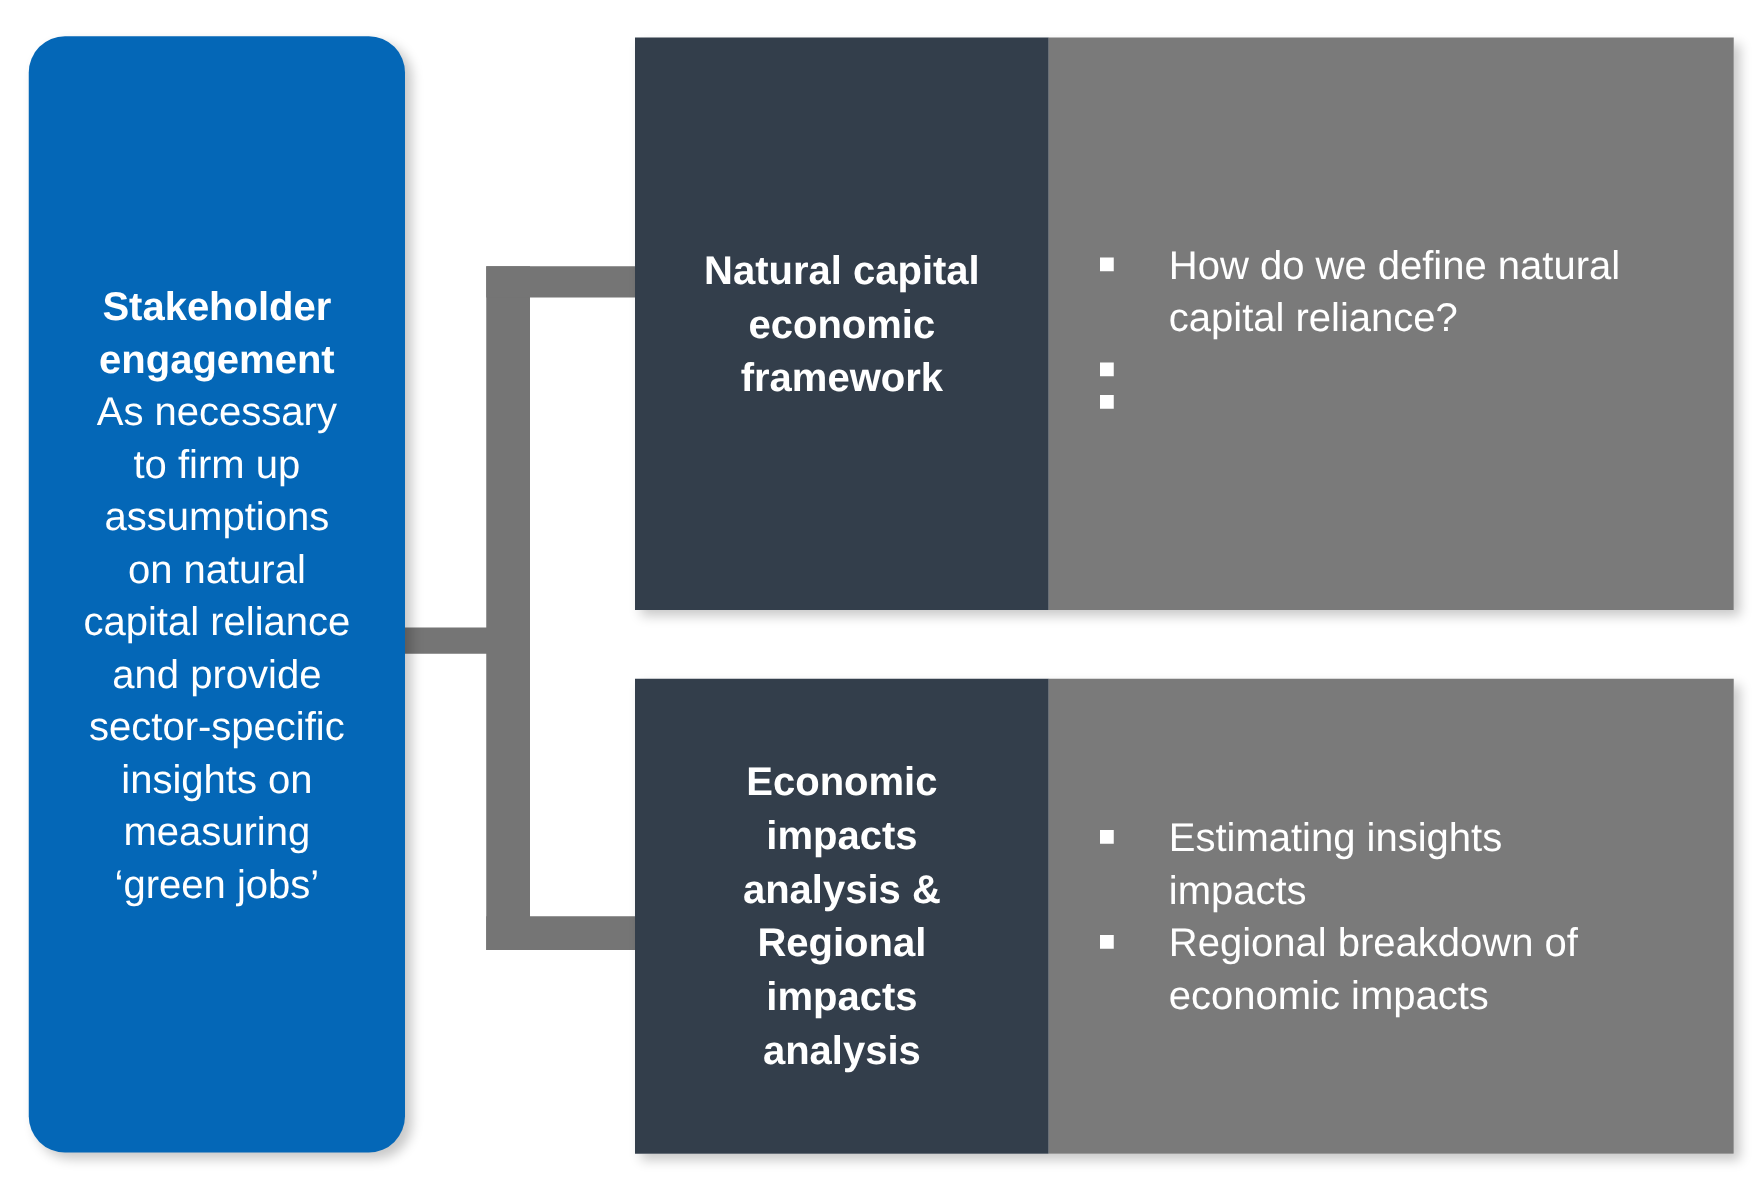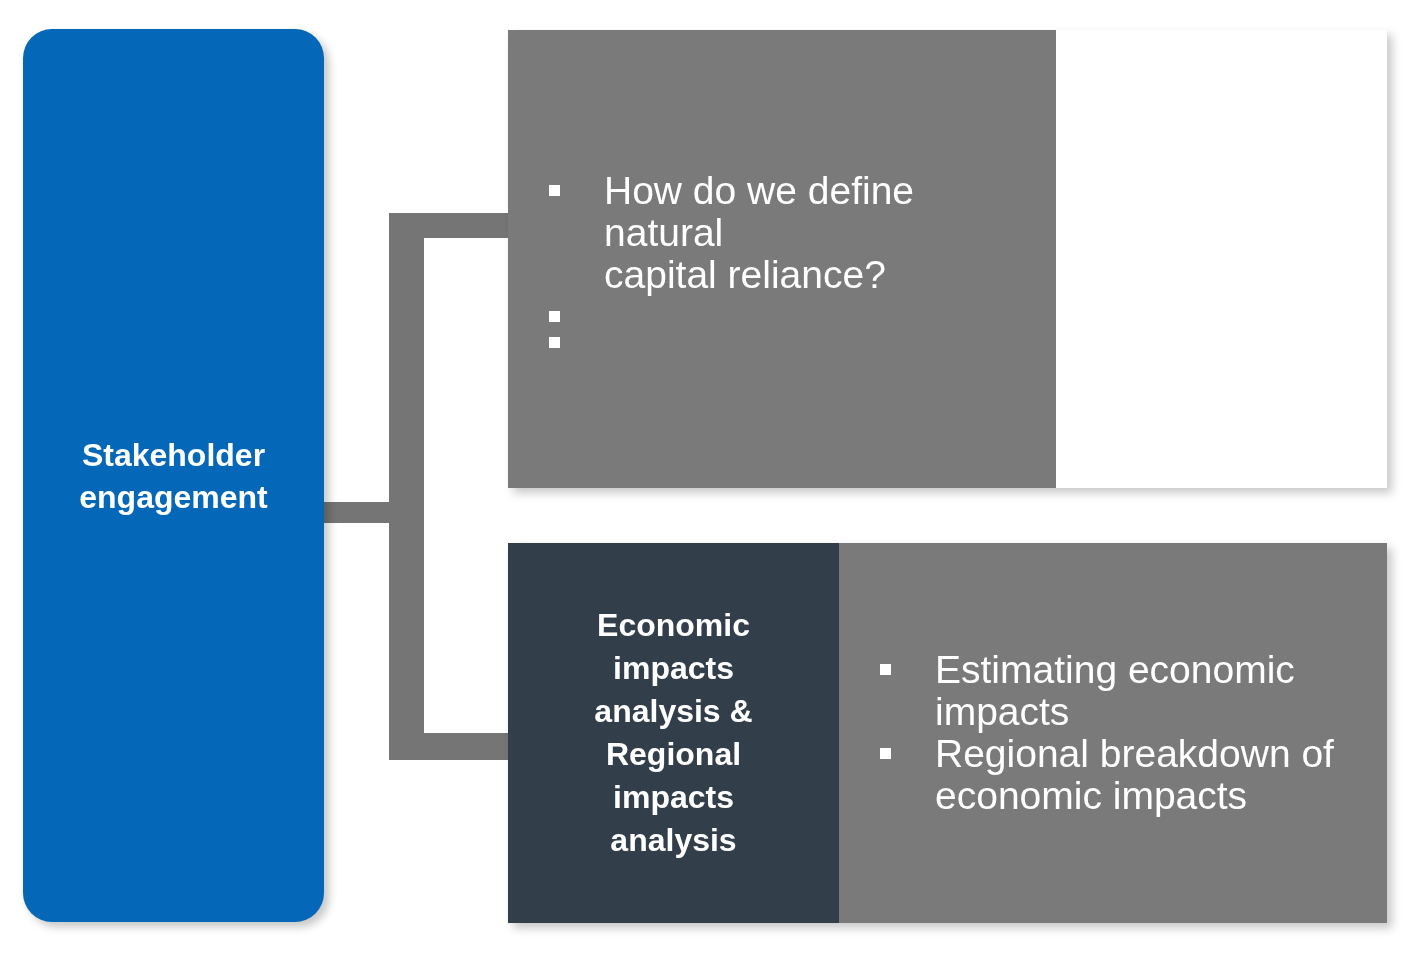--- a/index.html
+++ b/index.html
@@ -68,21 +68,21 @@
     font-weight: bold;
     font-size: 32px; line-height: 43px;
     white-space: pre-line;
     padding: 0 6px;
   }
   .gray-panel {
     width: 548px; flex: none;
     background: var(--gray);
     color: var(--text);
     display: flex; flex-direction: column; justify-content: center;
-    font-size: 39px; line-height: 42px;
+    font-size: 32px; line-height: 42px;
   }
   .bullet-list { list-style: none; padding-left: 41px; padding-right: 14px; }
   .bullet-item { display: flex; align-items: flex-start; }
   .bullet-marker {
     flex: none;
     width: 11px; height: 11px;
     margin-top: 15px;
     background: var(--text);
   }
   .bullet-text {
@@ -96,23 +96,38 @@
 <div class="canvas">
 
   <div class="connector connector-stub"></div>
   <div class="connector connector-vertical"></div>
   <div class="connector connector-arm-top"></div>
   <div class="connector connector-arm-bot"></div>
 
   <div class="blue-box">
     <div class="blue-title">Stakeholder
 engagement</div>
+    <div class="blue-body">As necessary
+to firm up
+assumptions
+on natural
+capital reliance
+and provide
+sector-specific
+insights on
+measuring
+‘green jobs’</div>
   </div>
 
   <div class="row row-top">
+    <div class="dark-panel">
+      <div>Natural capital
+economic
+framework</div>
+    </div>
     <div class="gray-panel">
       <ul class="bullet-list">
         <li class="bullet-item">
           <span class="bullet-marker"></span>
           <span class="bullet-text">How do we define natural
 capital reliance?</span>
         </li>
         <li class="bullet-item">
           <span class="bullet-marker"></span>
         </li>
@@ -129,21 +144,21 @@
 impacts
 analysis &amp;
 Regional
 impacts
 analysis</div>
     </div>
     <div class="gray-panel">
       <ul class="bullet-list">
         <li class="bullet-item">
           <span class="bullet-marker"></span>
-          <span class="bullet-text">Estimating economic
+          <span class="bullet-text">Estimating insights
 impacts</span>
         </li>
         <li class="bullet-item">
           <span class="bullet-marker"></span>
           <span class="bullet-text">Regional breakdown of
 economic impacts</span>
         </li>
       </ul>
     </div>
   </div>

